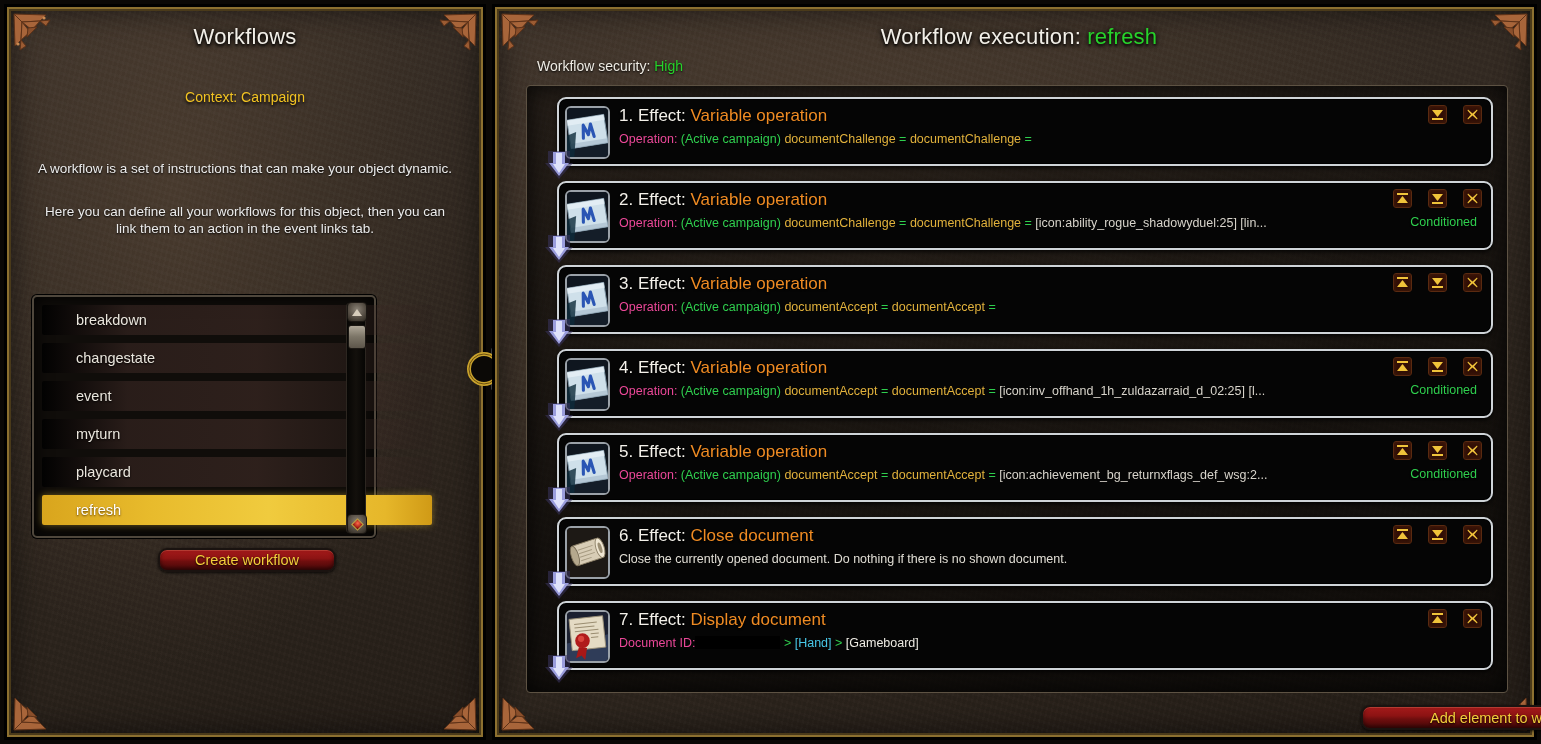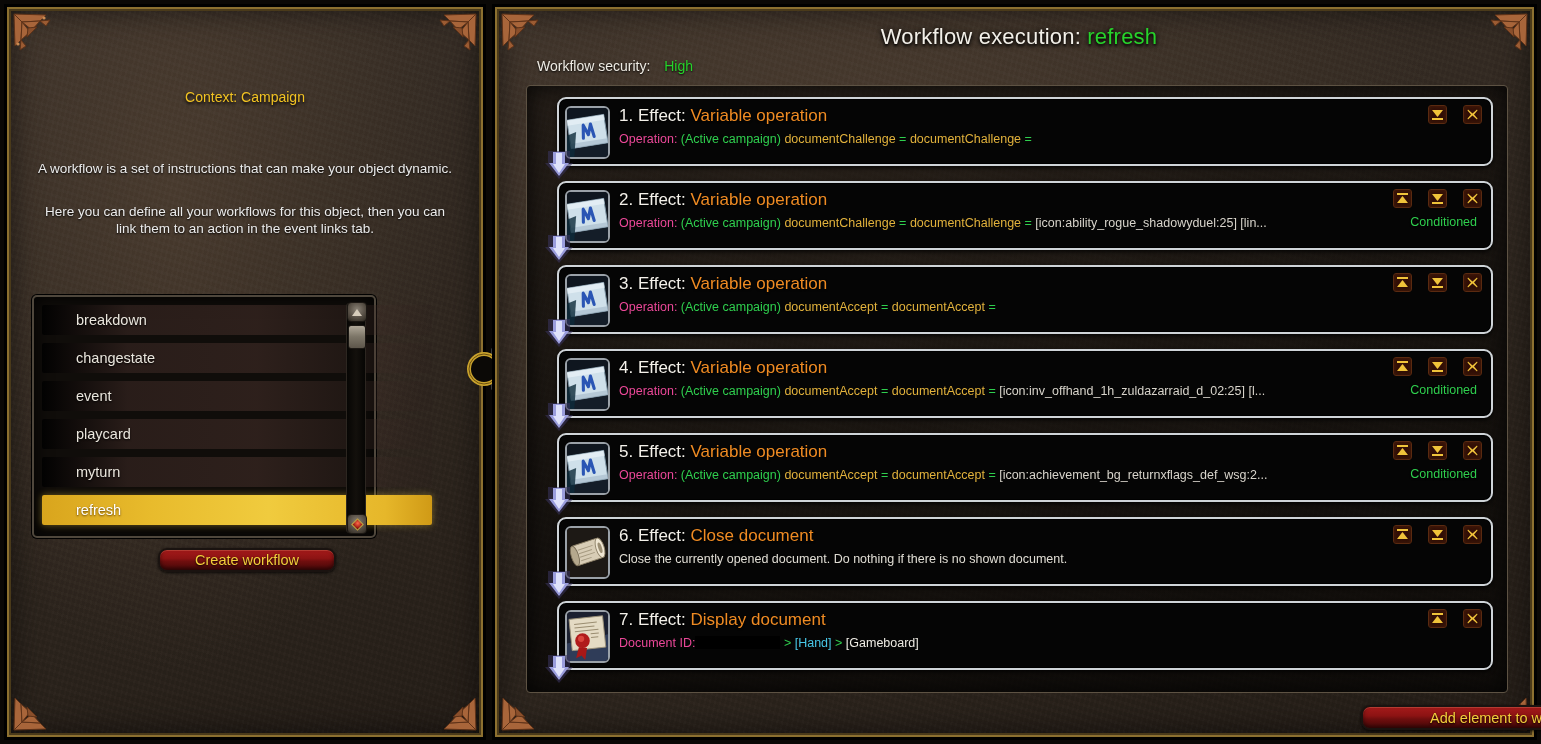--- a/index.html
+++ b/index.html
@@ -201,21 +201,21 @@
   #divider-handle svg { display:block; }
 
   
   #wf-security {
     position: absolute;
     left: 42px; top: 51px;
     font-size: 14px;
     color: #efece4;
     text-shadow: 0 1px 2px #000;
   }
-  .sec-val { color: #27d32b; margin-left: 10px; }
+  .sec-val { color: #27d32b; }
 
   #effects-frame {
     position: absolute;
     left: 31px; top: 78px;
     width: 982px; height: 608px;
     background: linear-gradient(180deg, rgba(10,8,6,.55), rgba(6,5,4,.72));
     border: 1px solid #5d5243;
     border-radius: 4px;
     box-shadow: inset 0 0 22px rgba(0,0,0,.8);
     overflow: hidden;
@@ -376,42 +376,43 @@
           <g fill="#a8653a" stroke="#5e3218" stroke-width="1">
         <path d="M4 4 L36 5 L30 11 L12 12 Z"></path>
         <path d="M4 4 L5 36 L11 30 L12 12 Z"></path>
         <path d="M12 12 L30 11 L22 20 Z"></path>
         <path d="M12 12 L11 30 L20 22 Z"></path>
         <path d="M18 18 L27 17 L17 27 Z" fill="#8a4f2b"></path>
       </g>
         </svg>
     </div>
 
+    <div class="panel-title" id="left-title">Workflows</div>
 
     <div id="context-title">Context: Campaign</div>
 
     <div class="desc" id="desc2">Here you can define all your workflows for this object, then you can link them to an action in the event links tab.</div>
     <div class="desc" id="desc1">A workflow is a set of instructions that can make your object dynamic.</div>
 
     <div id="wf-list-box">
       <div id="wf-rows">
           <div class="wf-row">
             <span>breakdown</span>
           </div>
           <div class="wf-row">
             <span>changestate</span>
           </div>
           <div class="wf-row">
             <span>event</span>
           </div>
           <div class="wf-row">
+            <span>myturn</span>
+          </div>
+          <div class="wf-row">
             <span>playcard</span>
-          </div>
-          <div class="wf-row">
-            <span>myturn</span>
           </div>
           <div class="wf-row selected">
             <span>refresh</span>
           </div>
         </div>
 
       <div id="wf-scroll">
         <div class="sb-btn sb-up">
           <div class="sb-arrow"></div>
         </div>

